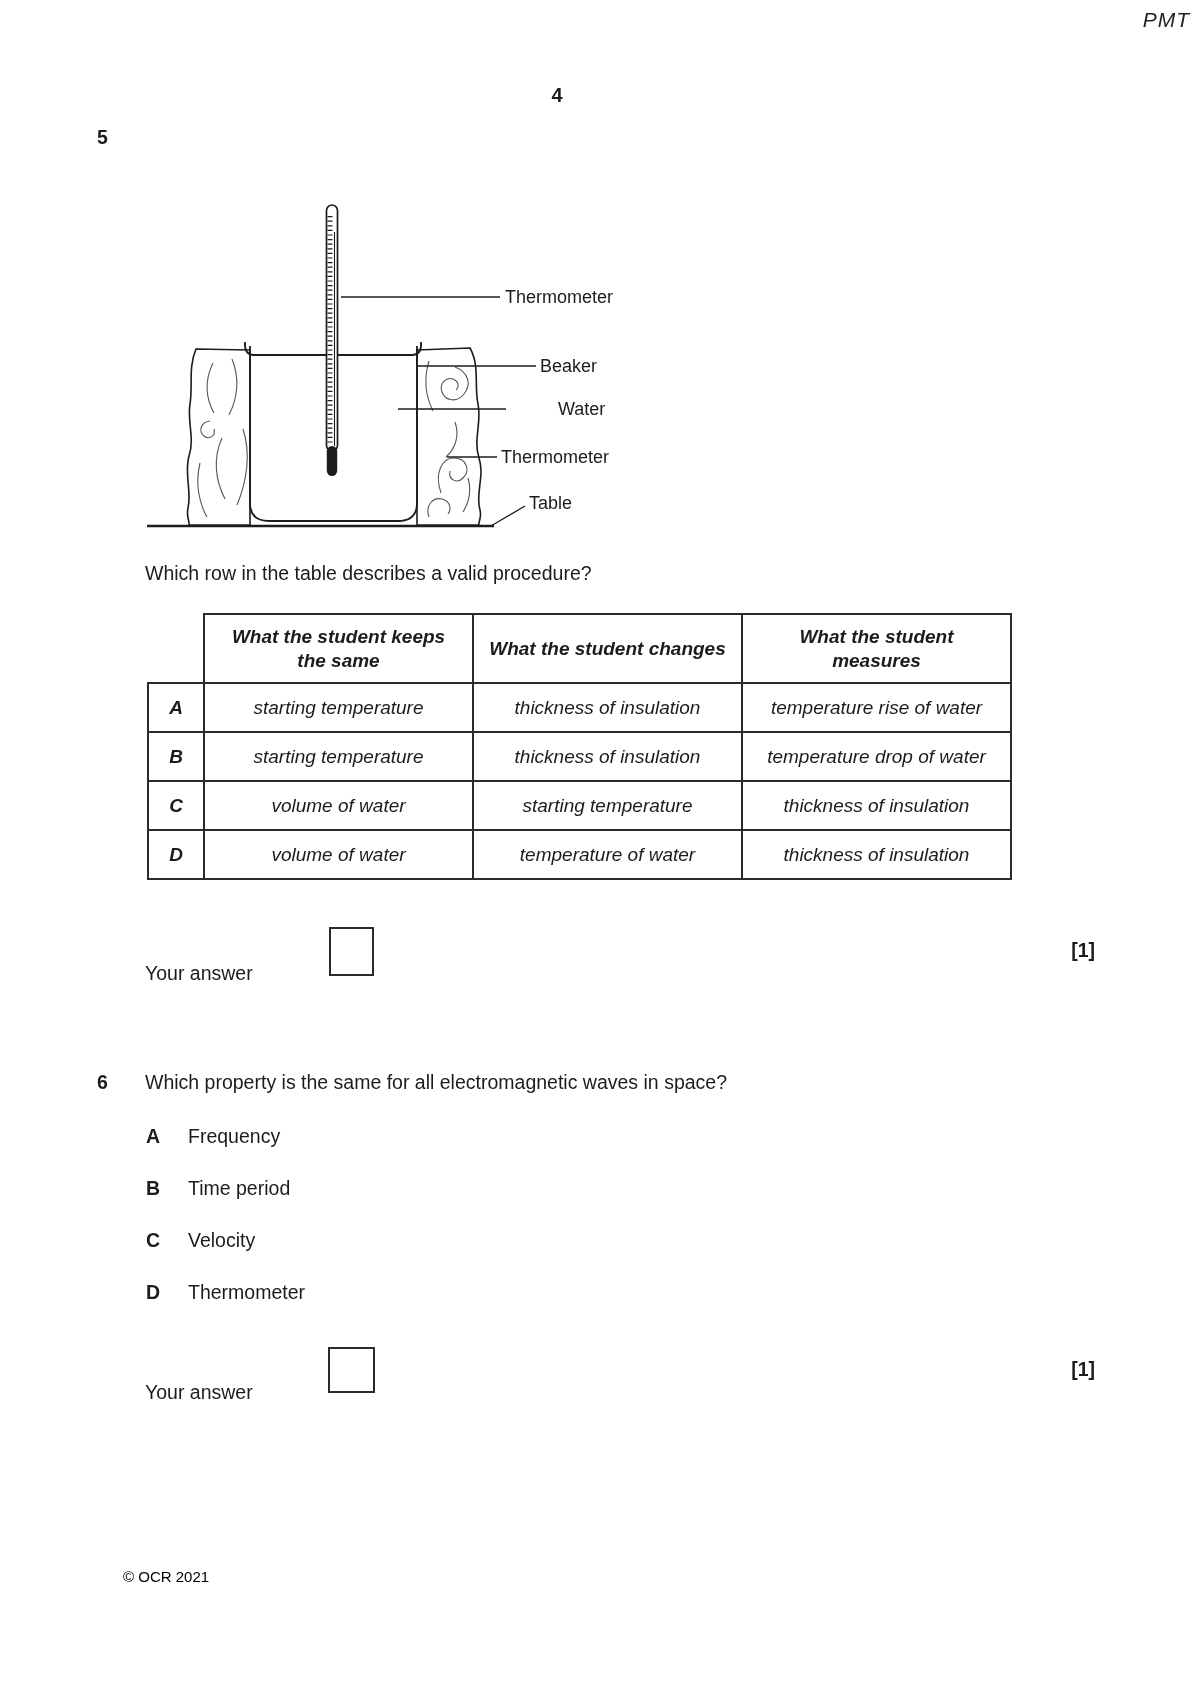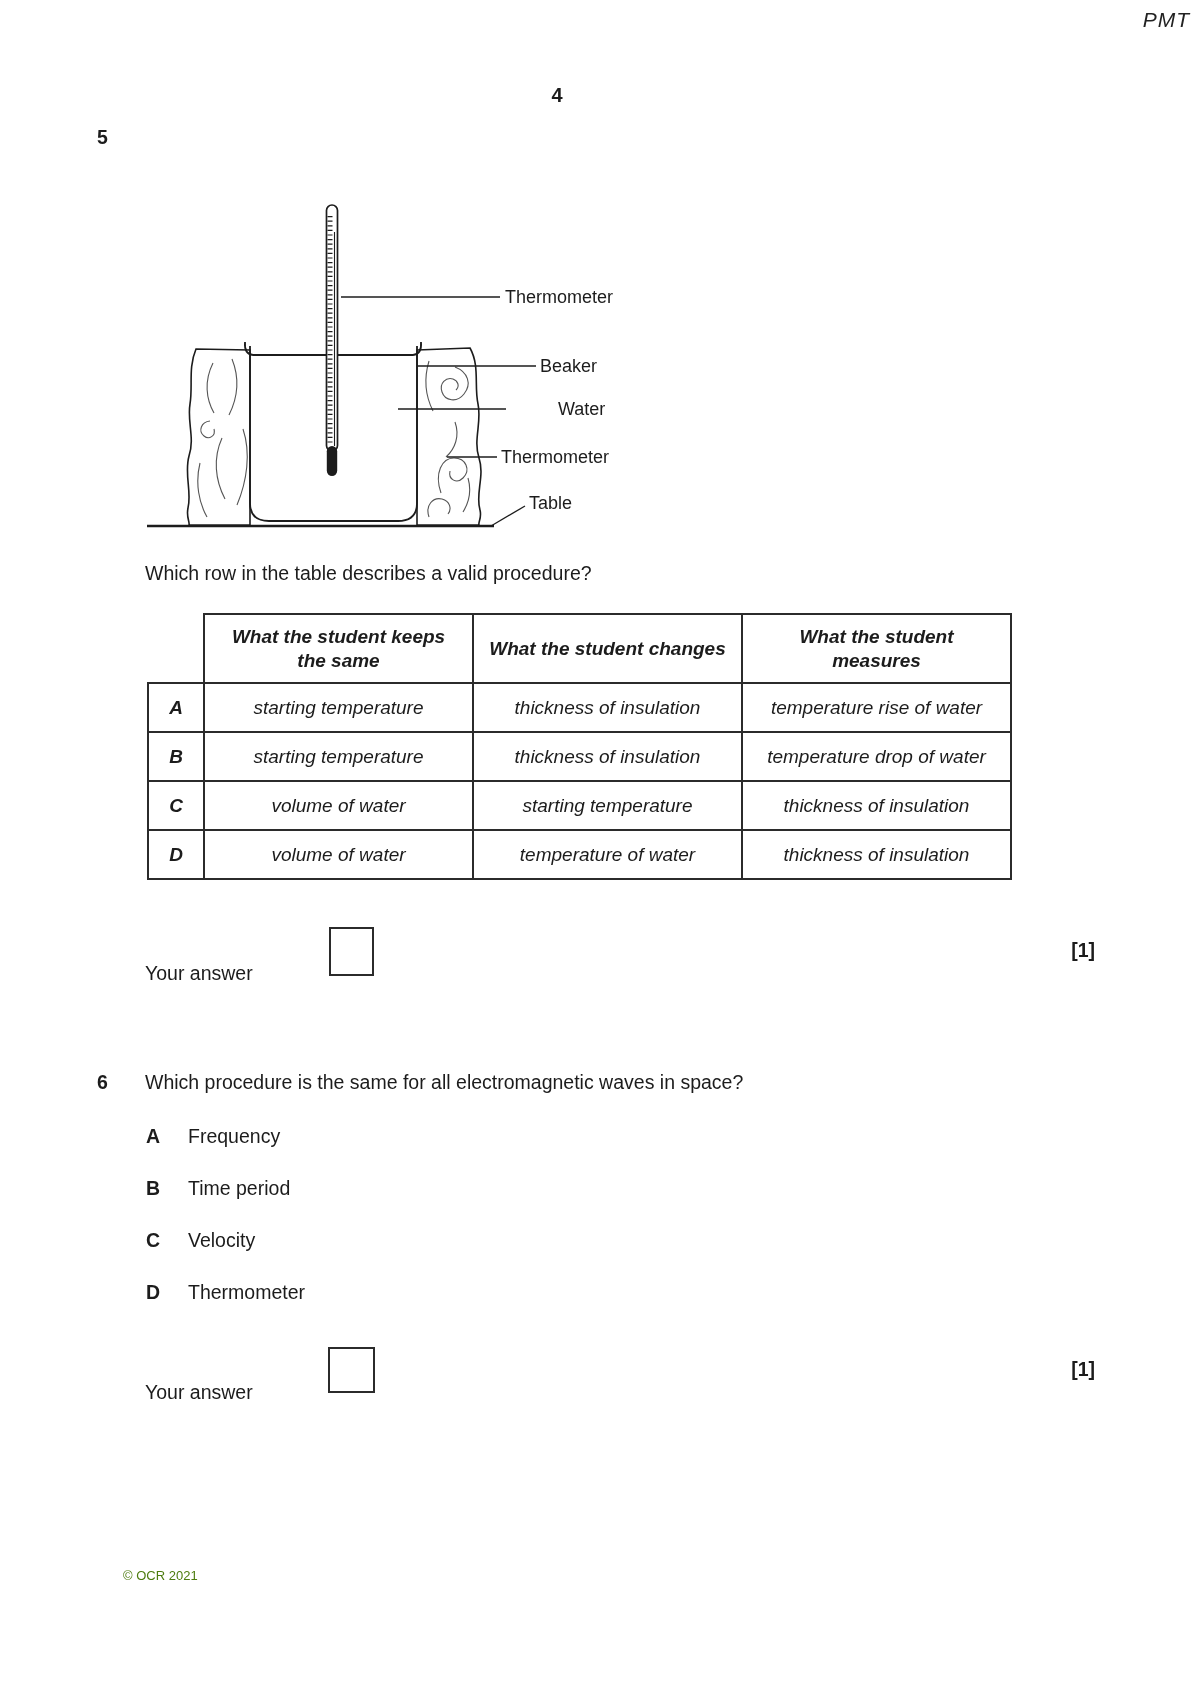--- a/index.html
+++ b/index.html
@@ -55,21 +55,21 @@
 
   #q6-options{left:146px;top:1110px;}
   .option{display:flex;align-items:center;height:52px;font-size:19.5px;}
   .opt-letter{display:inline-block;width:42px;font-weight:700;}
   .opt-label{display:inline-block;text-align:center;}
 
   #q6-answer-label{left:145px;top:1358px;}
   #q6-answer-box{left:328px;top:1347px;width:43px;height:42px;border:2px solid #2b2b2b;background:#fff;}
   #q6-marks{left:1015px;top:1358px;width:80px;text-align:right;font-weight:700;font-size:19.5px;}
 
-  #footer{left:123px;top:1568px;font-size:13px;color:#4d7c0f;}
+  #footer{left:123px;top:1568px;font-size:15px;color:#000000;}
 </style>
 </head>
 <body>
 
 <div class="page">
 
   <div class="abs" id="pmt">PMT</div>
   <div class="abs" id="page-num">4</div>
 
   <span class="abs q-num" id="q5-num">5</span>
@@ -174,21 +174,21 @@
         <td>thickness of insulation</td>
       </tr>
     </tbody>
   </table>
 
   <span class="abs answer-label" id="q5-answer-label">Your answer</span>
   <div class="abs" id="q5-answer-box"></div>
   <span class="abs" id="q5-marks">[1]</span>
 
   <span class="abs q-num" id="q6-num">6</span>
-  <span class="abs" id="q6-text">Which procedure is the same for all electromagnetic waves in space?</span>
+  <span class="abs" id="q6-text">Which property is the same for all electromagnetic waves in space?</span>
 
   <div class="abs" id="q6-options">
     <div class="option">
       <span class="opt-letter">A</span>
       <span class="opt-label">Frequency</span>
     </div>
     <div class="option">
       <span class="opt-letter">B</span>
       <span class="opt-label">Time period</span>
     </div>

